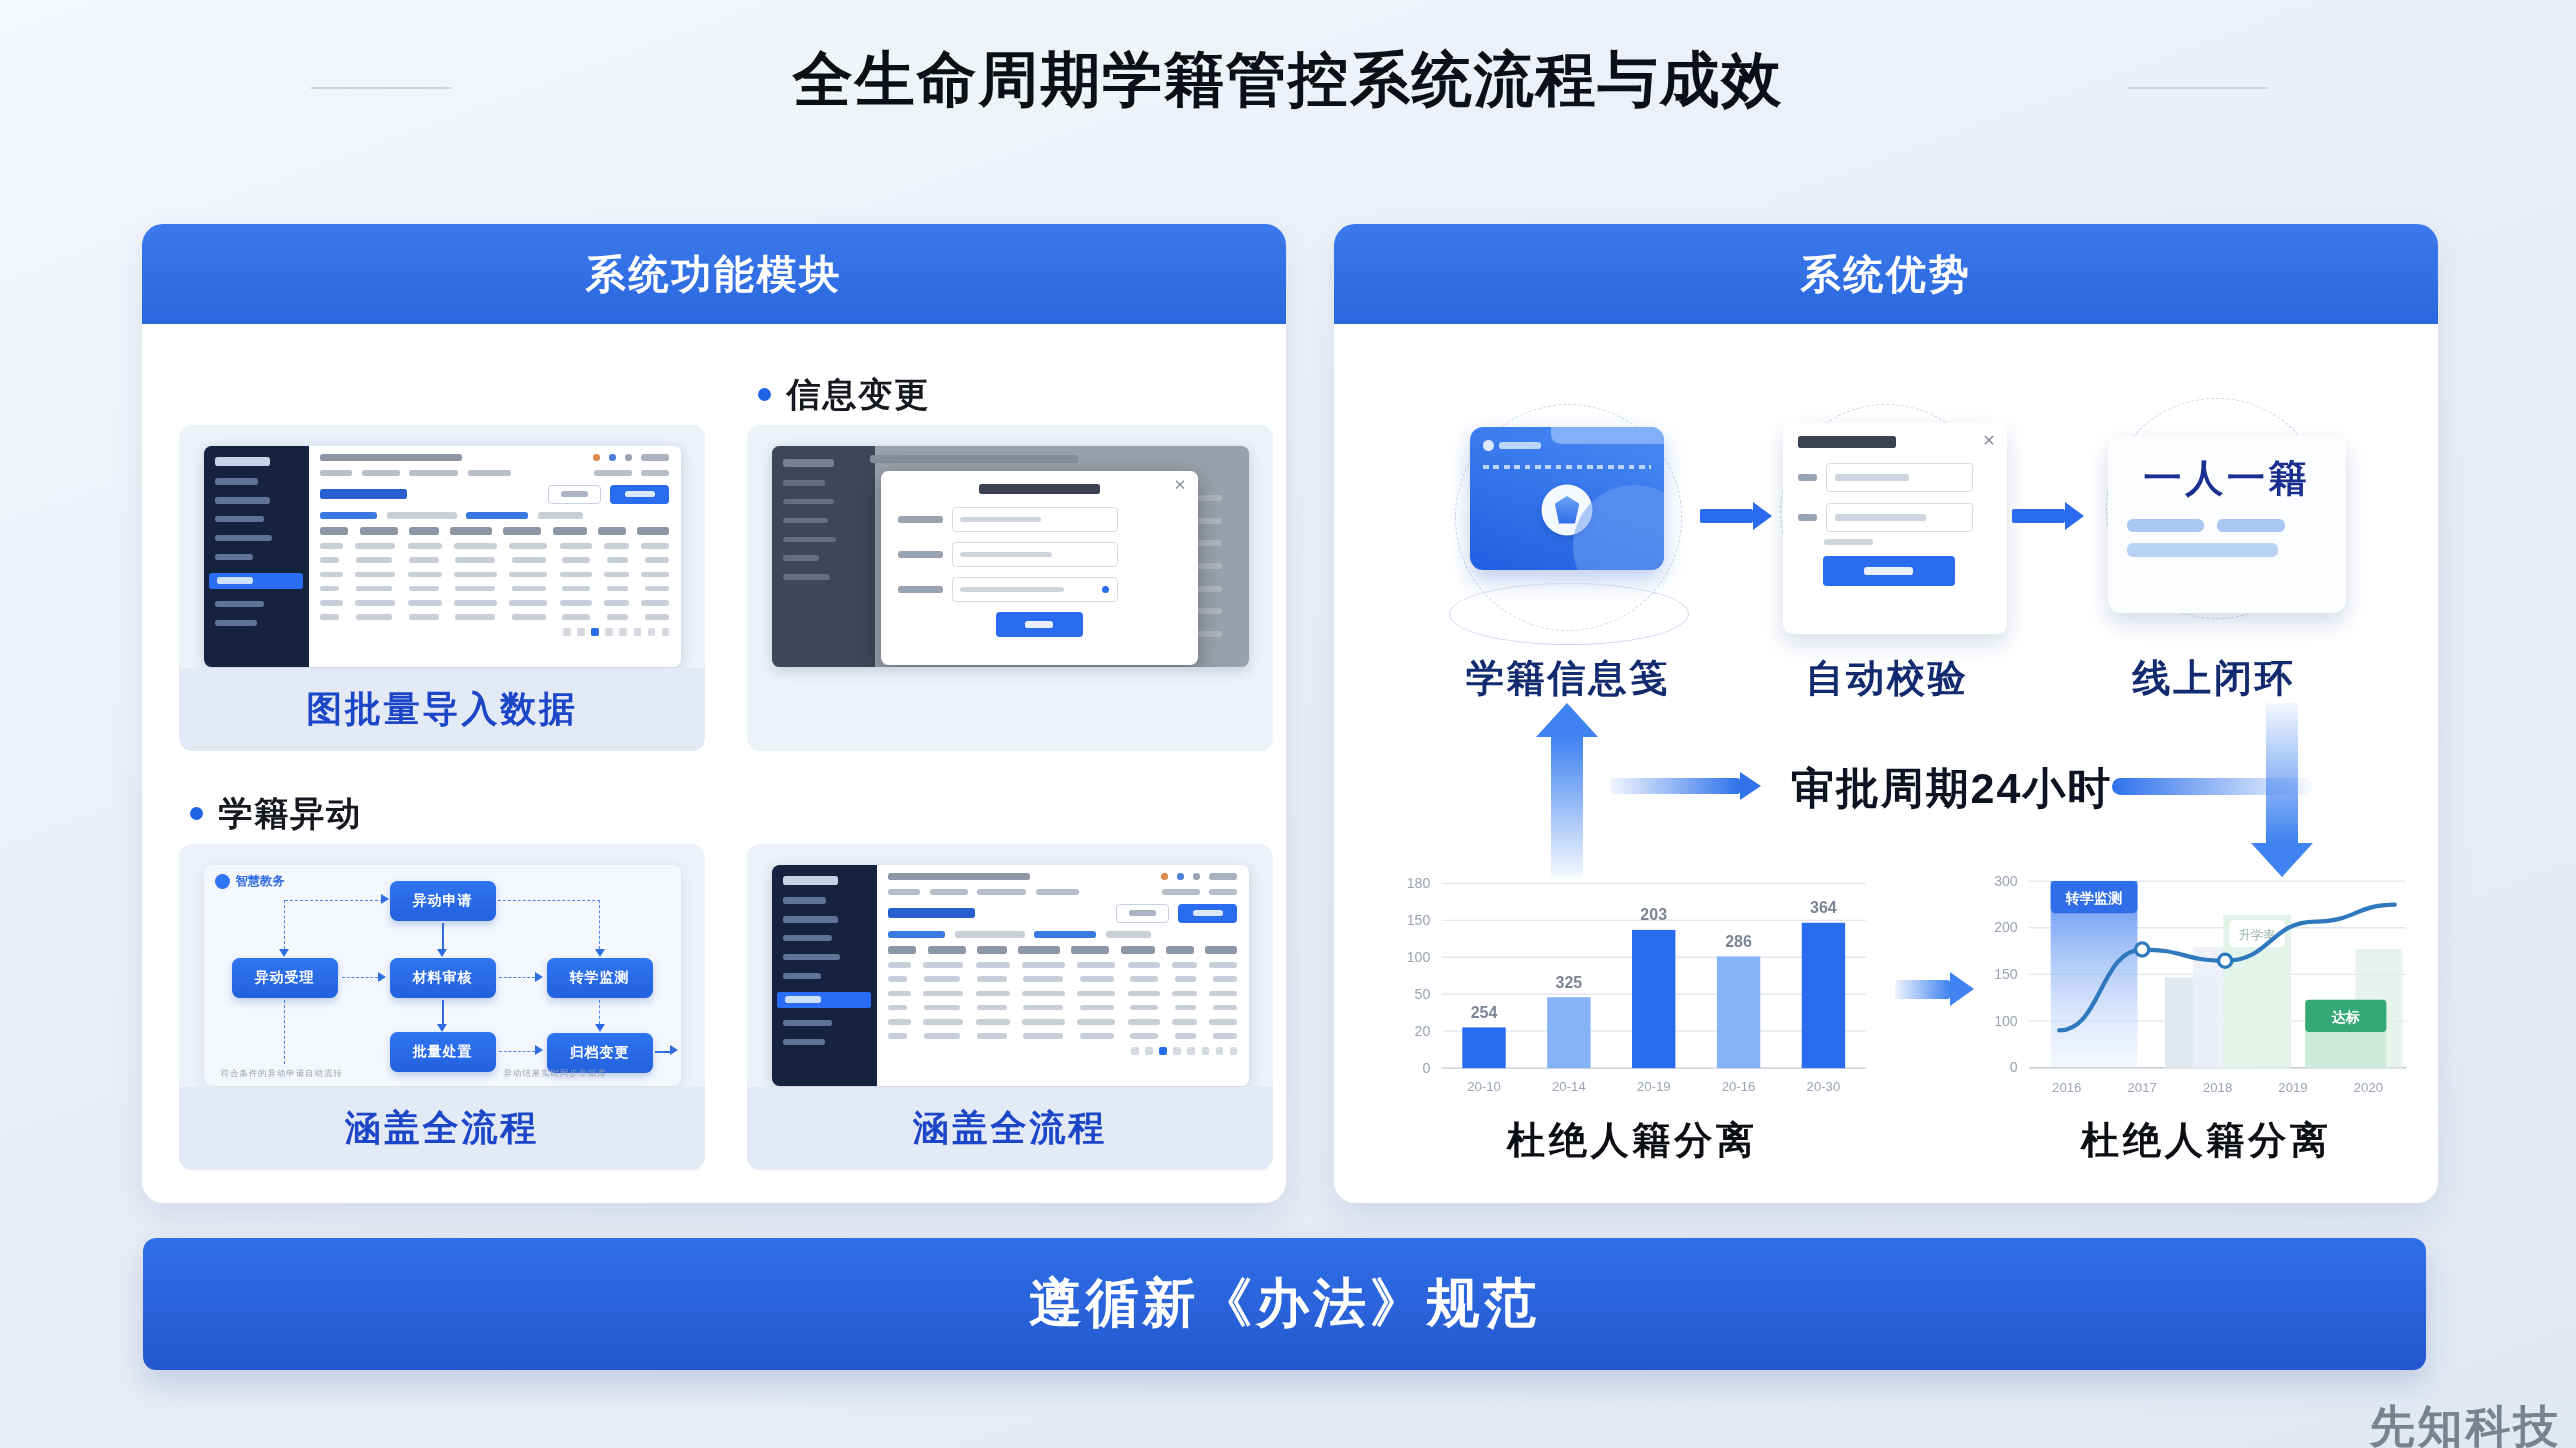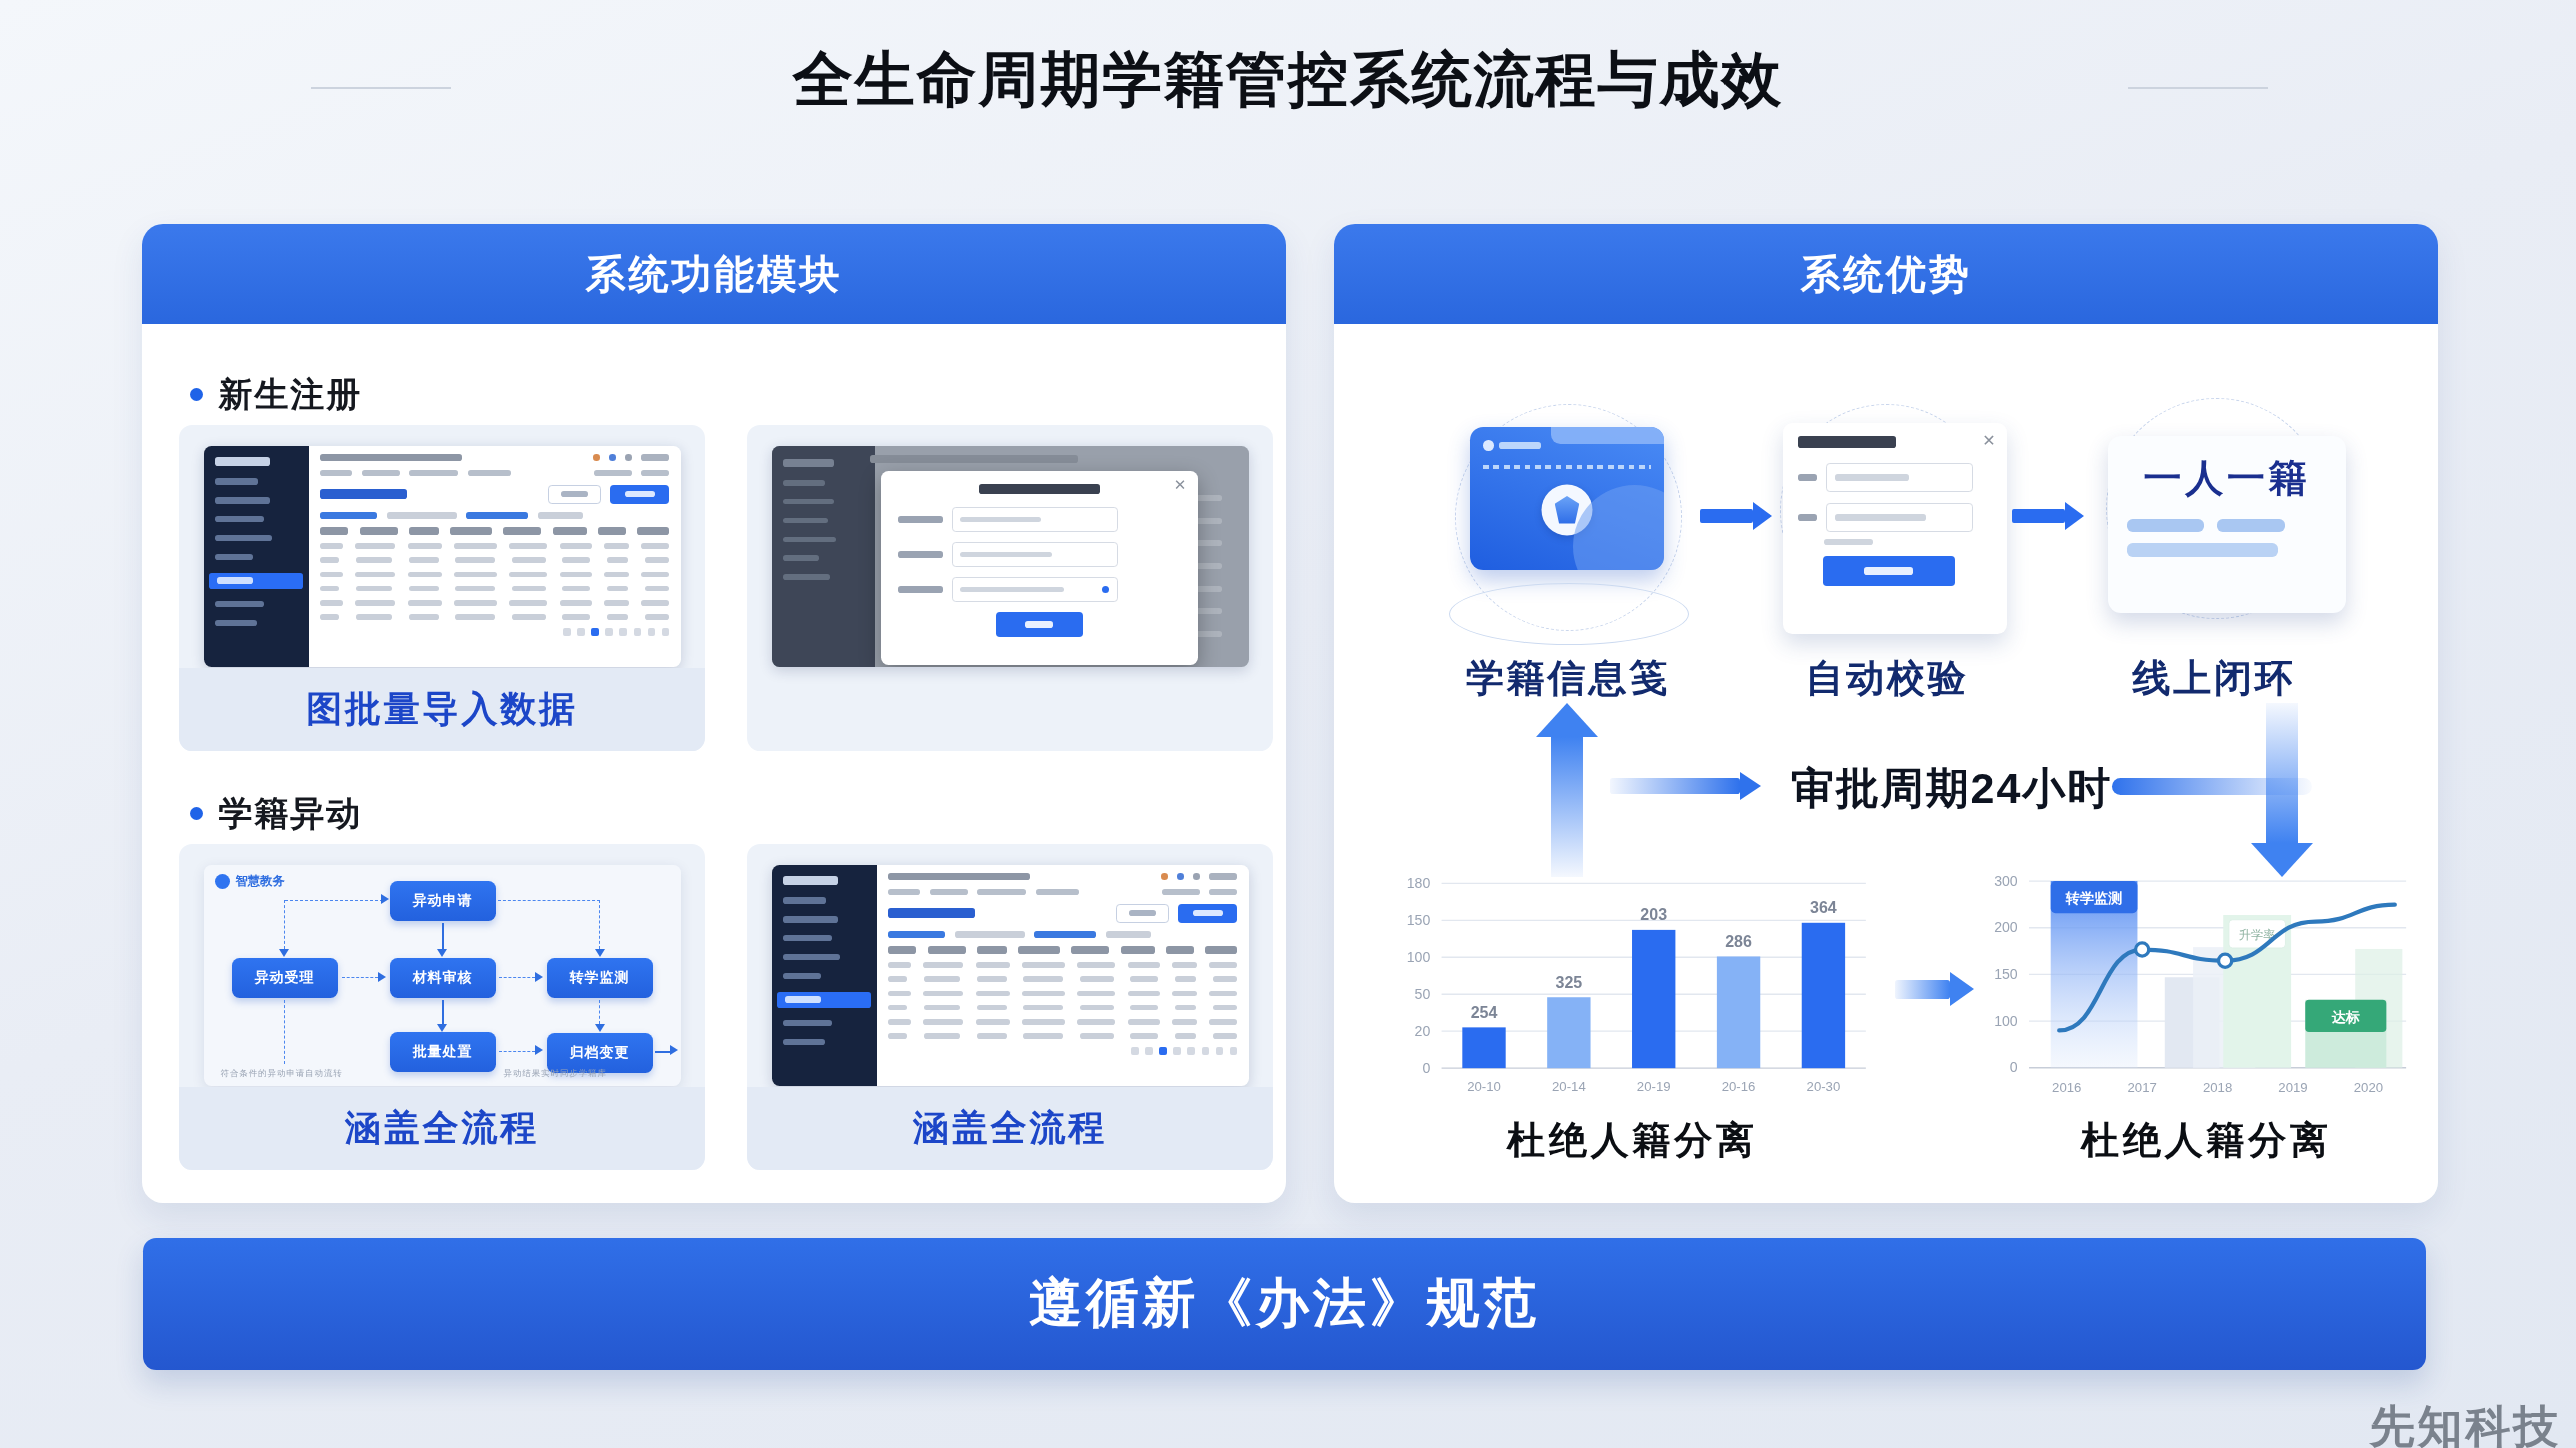--- a/index.html
+++ b/index.html
@@ -162,24 +162,20 @@
 
 <div class="abs page-title">全生命周期学籍管控系统流程与成效</div>
 <div class="abs title-line l"></div>
 <div class="abs title-line r"></div>
 
 <div class="abs panel left-panel">
   <div class="panel-header">系统功能模块</div>
 </div>
 
 <div class="abs module" style="left:179px;top:370px;">
-  <div class="module-title">
-    <i class="bullet"></i>
-    <span>新生注册</span>
-  </div>
   <div class="module-box">
     <div class="mock-wrap">
       <div class="mock-admin js-admin">
           <div class="mock-sidebar">
             <div class="sk" style="width: 55px; height: 8.5px; background: rgb(198, 210, 230);"></div>
             <div class="sk" style="width: 43px; height: 6.6px; background: rgb(95, 115, 151);"></div>
             <div class="sk" style="width: 55px; height: 6.6px; background: rgb(95, 115, 151);"></div>
             <div class="sk" style="width: 49px; height: 6.6px; background: rgb(95, 115, 151);"></div>
             <div class="sk" style="width: 57px; height: 6.6px; background: rgb(95, 115, 151);"></div>
             <div class="sk" style="width: 38px; height: 6.6px; background: rgb(95, 115, 151);"></div>
@@ -304,20 +300,24 @@
               <div class="sk" style="width: 7.5px; height: 7.5px; background: rgb(212, 217, 226); border-radius: 1.9px;"></div>
             </div>
           </div>
         </div>
     </div>
     <div class="module-caption">图批量导入数据</div>
   </div>
 </div>
 
 <div class="abs module" style="left:747px;top:370px;">
+  <div class="module-title">
+    <i class="bullet"></i>
+    <span>信息变更</span>
+  </div>
   <div class="module-box">
     <div class="mock-wrap">
       <div class="mock-dim js-modal">
           <div class="mock-dim-side">
             <div class="sk" style="width: 51px; height: 7.5px; background: rgb(113, 124, 141);"></div>
             <div class="sk" style="width: 42px; height: 5.7px; background: rgb(90, 101, 119);"></div>
             <div class="sk" style="width: 51px; height: 5.7px; background: rgb(90, 101, 119);"></div>
             <div class="sk" style="width: 45px; height: 5.7px; background: rgb(90, 101, 119);"></div>
             <div class="sk" style="width: 53px; height: 5.7px; background: rgb(90, 101, 119);"></div>
             <div class="sk" style="width: 36px; height: 5.7px; background: rgb(90, 101, 119);"></div>

